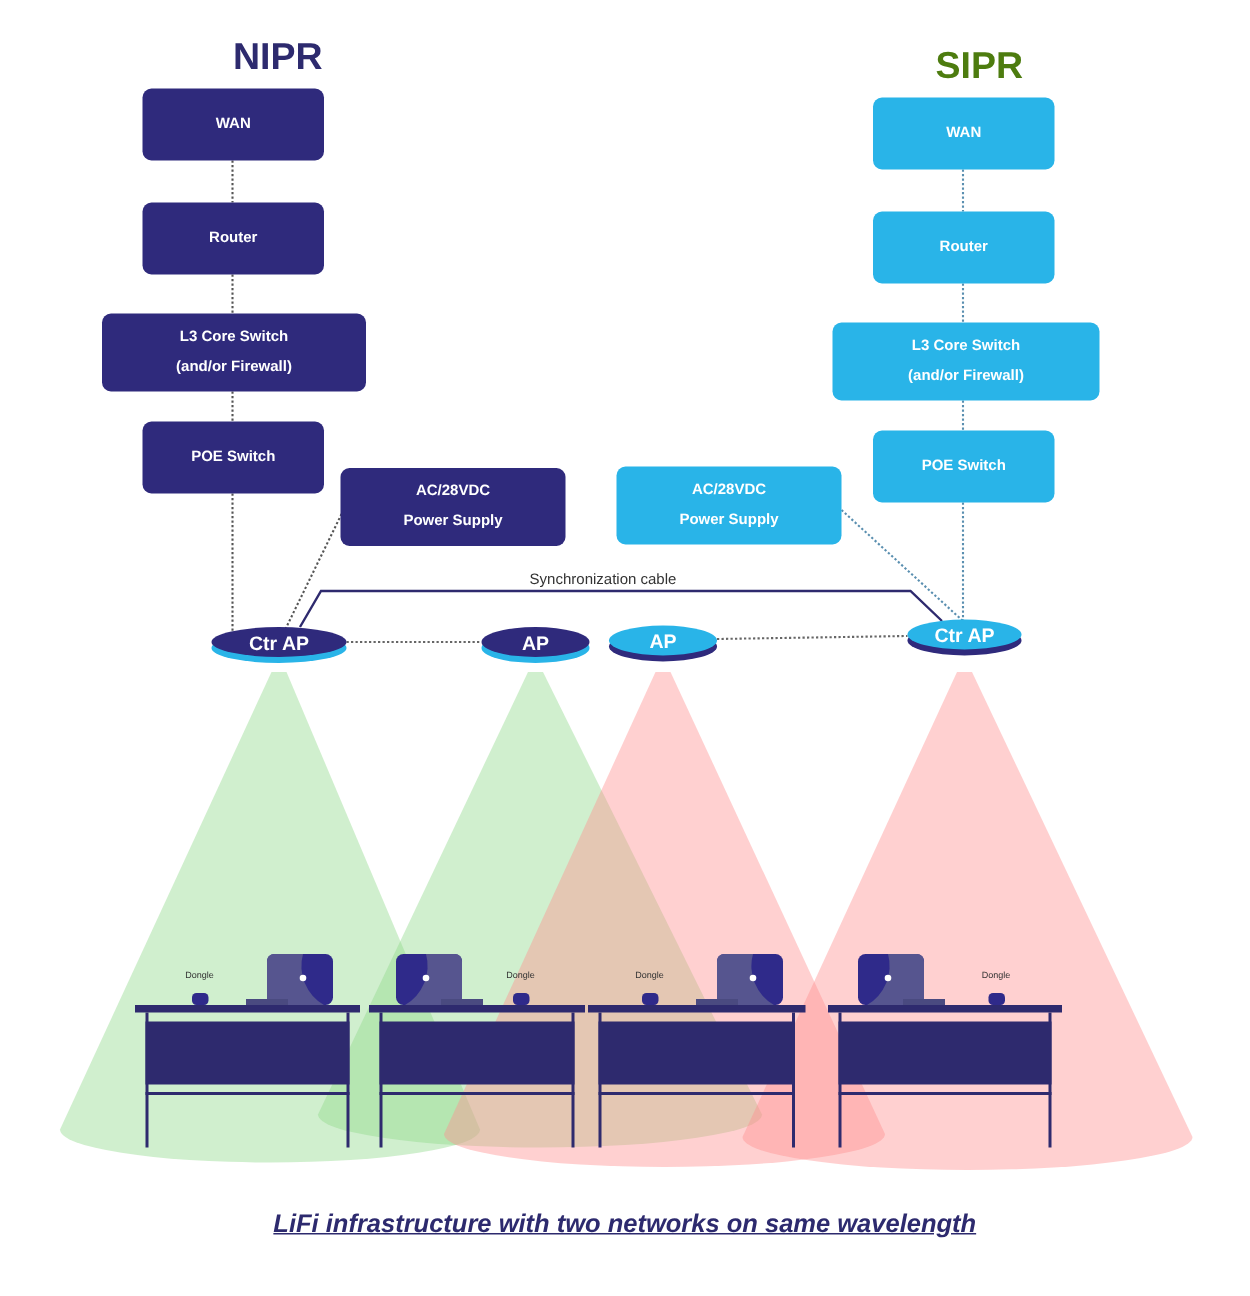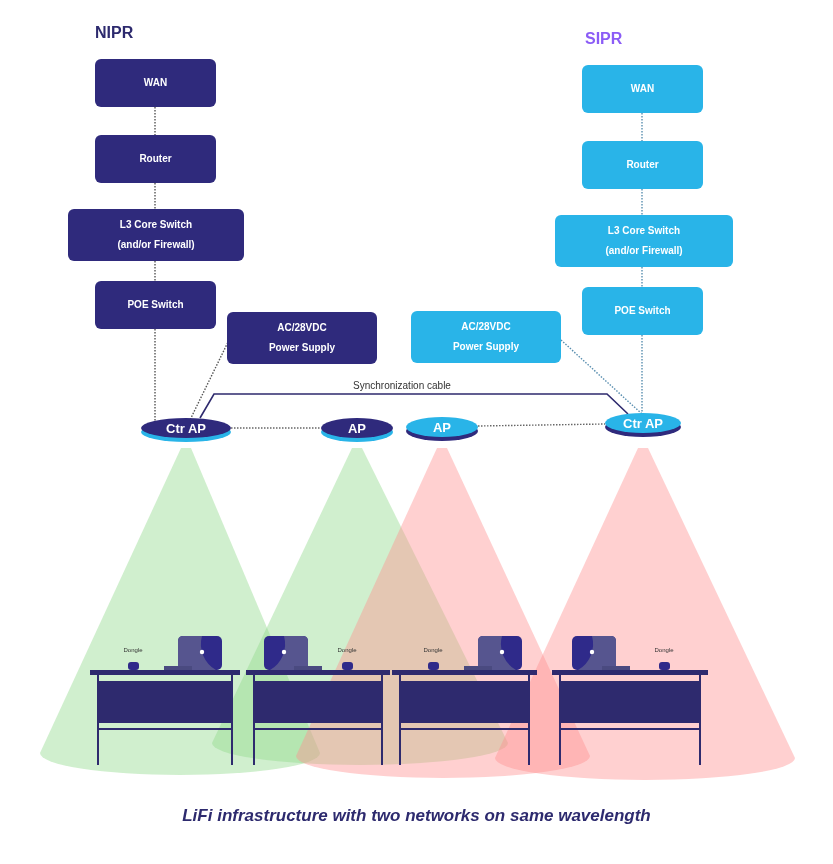--- a/index.html
+++ b/index.html
@@ -1,26 +1,26 @@
 <!DOCTYPE html>
 <html><head>
 <meta charset="utf-8">
 <style>
   html, body { margin:0; padding:0; background:#ffffff; }
   body { width:833px; height:864px; position:relative; overflow:hidden;
          font-family:"Liberation Sans", sans-serif; }
   #stage { position:absolute; left:0; top:0; width:833px; height:864px; }
-  .title { position:absolute; font-weight:bold; font-size:16px; text-align:left; }
+  .title { position:absolute; font-weight:bold; font-size:25px; text-align:right; }
   .box { position:absolute; border-radius:6px; color:#fff; font-weight:bold;
          font-size:10px; display:flex; align-items:center; justify-content:center;
          text-align:center; line-height:20px; white-space:pre-line; }
   .nipr { background:#2f2a7c; }
   .sipr { background:#29b4e8; }
   .caption { position:absolute; left:0; width:833px; top:806px; text-align:center;
-             font-style:italic; font-weight:bold; font-size:17px; color:#2d2a6e; }
+             font-style:italic; font-weight:bold; font-size:17px; color:#2d2a6e;text-decoration:underline; }
   svg text { font-family:"Liberation Sans", sans-serif; }
 </style>
 </head>
 <body>
 
 <div id="stage">
   <svg id="art" width="833" height="864" viewBox="0 0 833 864" style="position:absolute;left:0;top:0">
     <g id="beams">
         <path d="M 181 448 L 191 448 L 320 753 A 140 22 0 0 1 40 753 Z" fill="#8fd88a" fill-opacity="0.42"></path>
         <path d="M 352 448 L 362 448 L 508 743 A 148 22 0 0 1 212 743 Z" fill="#8fd88a" fill-opacity="0.42"></path>
@@ -115,21 +115,21 @@
         </g>
         <g>
           <ellipse cx="643" cy="427" rx="38" ry="10" fill="#2f2a7c"></ellipse>
           <ellipse cx="643" cy="423" rx="38" ry="10" fill="#29b4e8"></ellipse>
           <text x="643" y="428" font-size="13" font-weight="bold" text-anchor="middle" fill="#fff">Ctr AP</text>
         </g>
       </g>
   </svg>
 
   <div class="title" style="left:95px;top:24px;width:120px;color:#2d2a6e;">NIPR</div>
-  <div class="title" style="left:585px;top:30px;width:120px;color:#8b5cf6;">SIPR</div>
+  <div class="title" style="left:562px;top:30px;width:120px;color:#4d7c0f;">SIPR</div>
 
   <div class="box nipr" style="left:95px;top:59px;width:121px;height:48px;">WAN</div>
   <div class="box nipr" style="left:95px;top:135px;width:121px;height:48px;">Router</div>
   <div class="box nipr" style="left:68px;top:209px;width:176px;height:52px;">L3 Core Switch
 (and/or Firewall)</div>
   <div class="box nipr" style="left:95px;top:281px;width:121px;height:48px;">POE Switch</div>
   <div class="box nipr" style="left:227px;top:312px;width:150px;height:52px;">AC/28VDC
 Power Supply</div>
 
   <div class="box sipr" style="left:582px;top:65px;width:121px;height:48px;">WAN</div>

